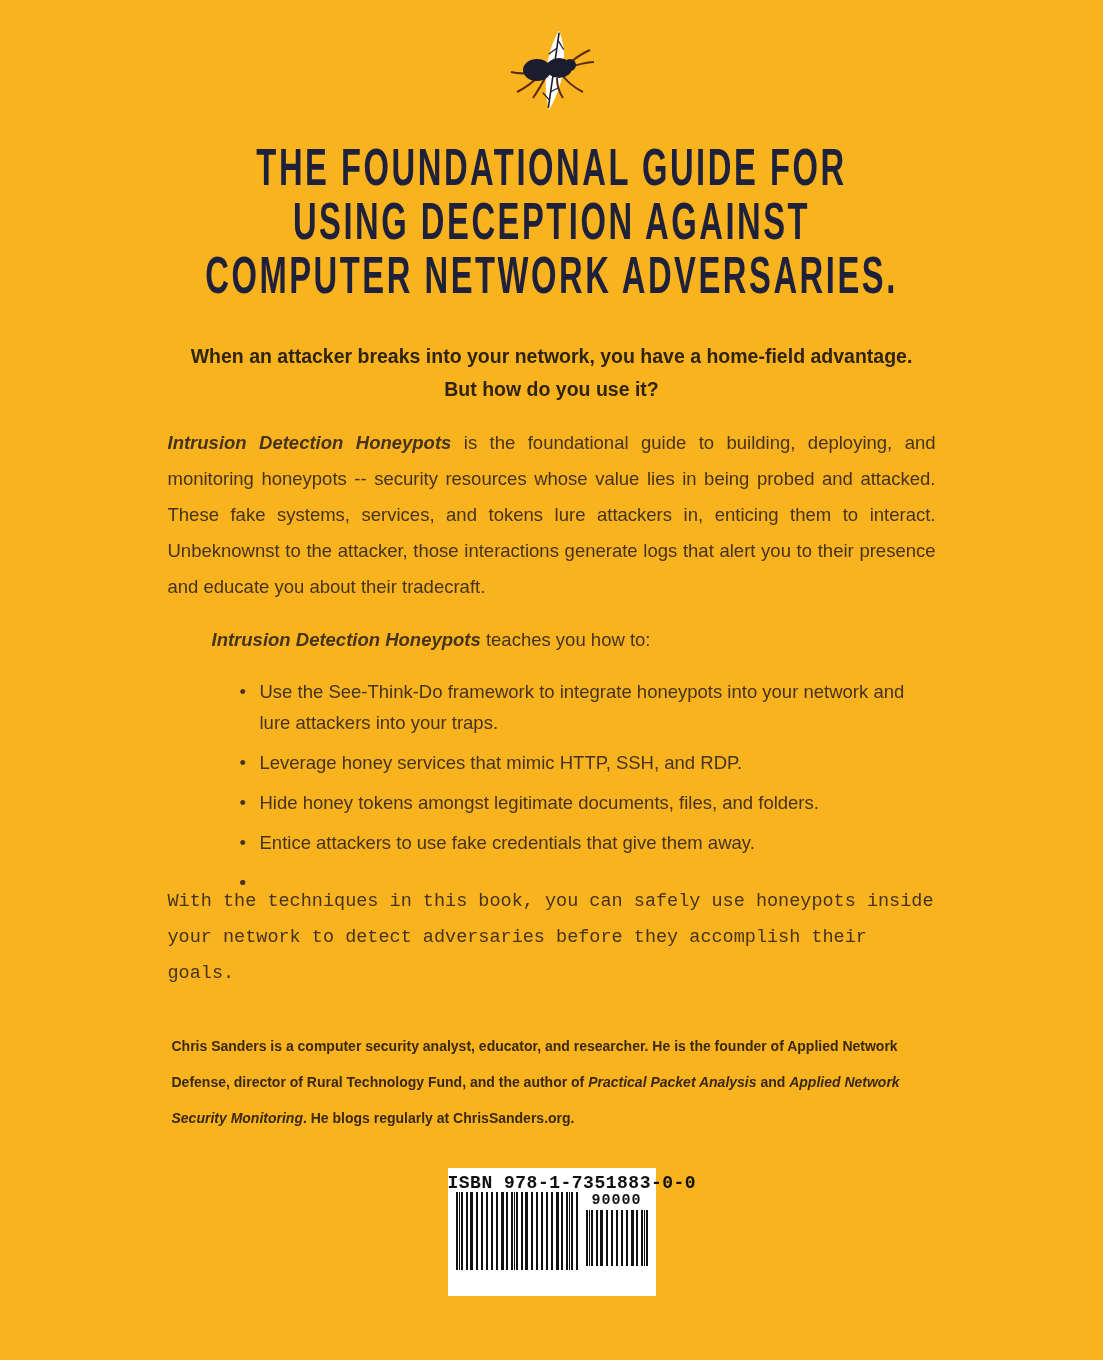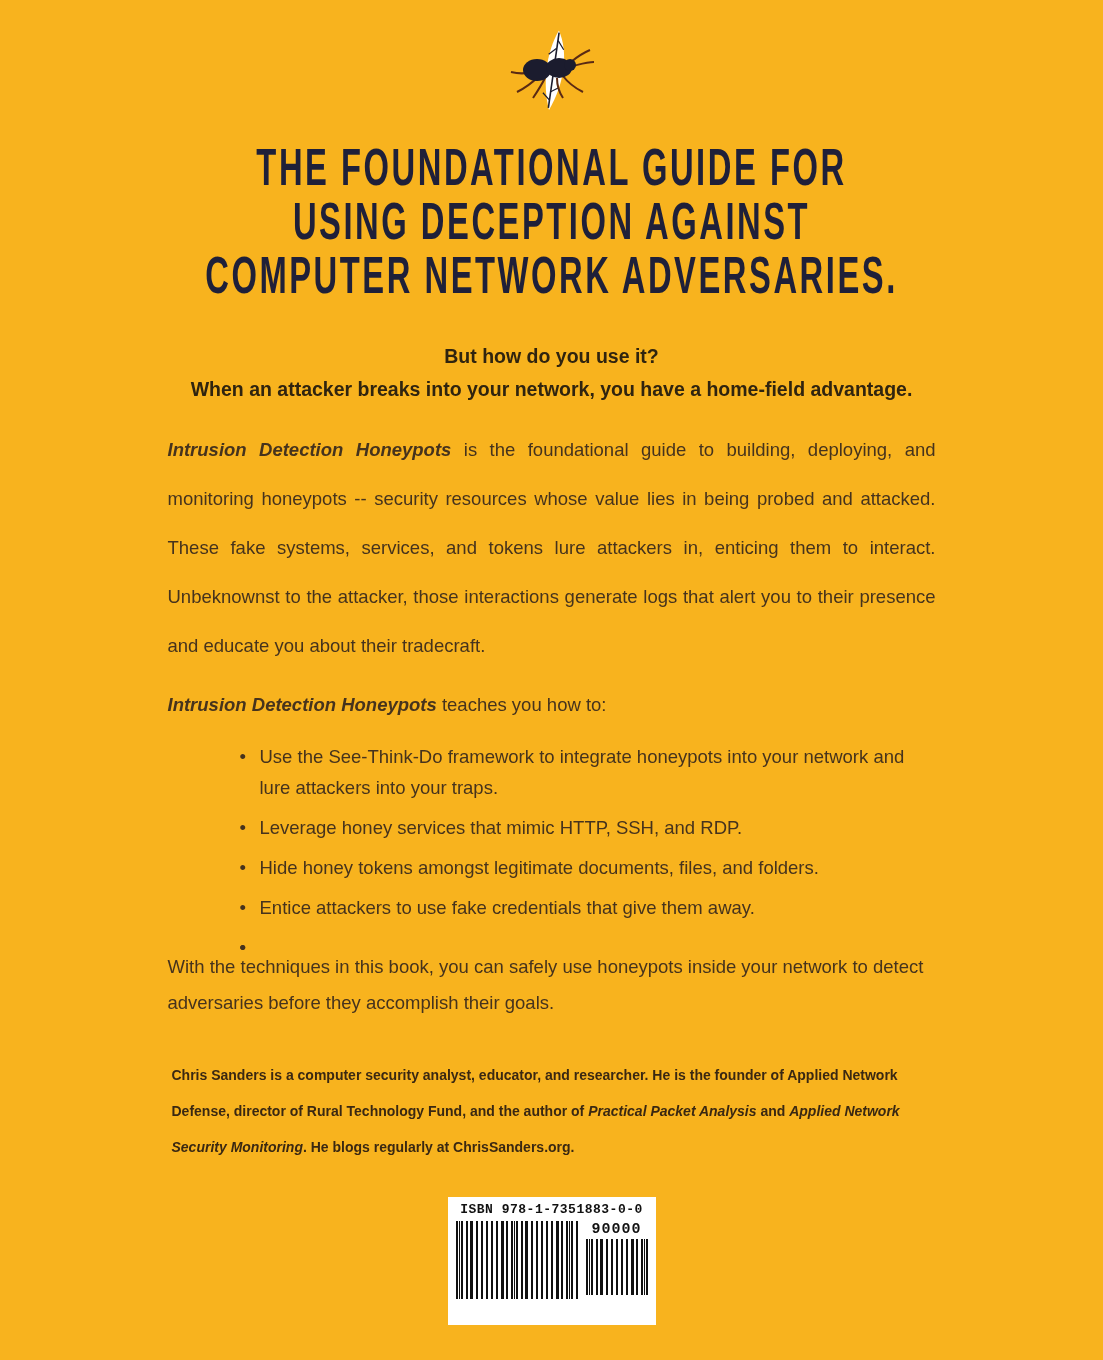--- a/index.html
+++ b/index.html
@@ -16,37 +16,37 @@
   .headline{margin-top:28px;text-align:center;color:#1F2039;}
   .hline{
     font-size:52px;font-weight:700;letter-spacing:4px;line-height:54px;
     transform:scaleX(0.63);transform-origin:50% 50%;white-space:nowrap;
   }
   
   .subhead{margin-top:38px;text-align:center;color:#30240F;font-weight:700;
     font-size:19.5px;line-height:33px;}
   
   .content{width:768px;margin:0 auto;color:#46331D;font-size:18.5px;}
-  .intro{line-height:49px;text-align:justify;}
+  .intro{line-height:36px;text-align:justify;}
   .lead{font-weight:700;font-style:italic;}
-  .teaches{margin-top:16px;line-height:34px;}
+  .teaches{margin-top:16px;line-height:34px;margin-left:44px;}
   .bullets{list-style:none;margin:12px 0 0 0;padding:0 0 0 72px;}
   .bullets li{position:relative;padding-left:20px;line-height:31px;margin-bottom:9px;}
   .bullet-marker{position:absolute;left:0;top:0;}
-  .closing{margin-top:26px;line-height:36px;}
+  .closing{margin-top:26px;line-height:36px;font-family:Liberation Mono, monospace;}
   .bio{margin-top:36px;padding-left:4px;font-weight:700;color:#3A2812;
     font-size:14px;line-height:36px;}
   .ital{font-style:italic;}
   
   .barcode-box{
     width:208px;height:128px;background:#FFFFFF;margin:32px auto 0;
     position:relative;font-family:"Liberation Mono",monospace;color:#111111;
   }
   .isbn-label{position:absolute;top:5px;left:0;right:0;text-align:center;
-    font-size:13px;font-weight:700;letter-spacing:0.5px;white-space:nowrap;}
+    font-size:18px;font-weight:700;letter-spacing:0.5px;white-space:nowrap;}
   .bars{
     background-image:
       repeating-linear-gradient(90deg,#111 0 2px,rgba(0,0,0,0) 2px 5px),
       repeating-linear-gradient(90deg,rgba(0,0,0,0) 0 3px,#111 3px 4px,rgba(0,0,0,0) 4px 11px);
   }
   .main-bars{position:absolute;left:8px;top:24px;width:122px;height:78px;}
   .addon-code{position:absolute;right:8px;top:24px;width:62px;text-align:center;
     font-size:15px;font-weight:700;letter-spacing:1px;}
   .addon-bars{position:absolute;right:8px;top:42px;width:62px;height:56px;}
 </style>
@@ -81,22 +81,22 @@
     </svg>
   </div>
 
   <div class="headline">
     <div class="hline">THE FOUNDATIONAL GUIDE FOR</div>
     <div class="hline">USING DECEPTION AGAINST</div>
     <div class="hline">COMPUTER NETWORK ADVERSARIES.</div>
   </div>
 
   <div class="subhead">
+    <div>When an attacker breaks into your network, you have a home-field advantage.</div>
     <div>But how do you use it?</div>
-    <div>When an attacker breaks into your network, you have a home-field advantage.</div>
   </div>
 
   <div class="content">
 
     <p class="intro"><span class="lead">Intrusion Detection Honeypots</span><span> is the foundational guide to building, deploying, and monitoring honeypots -- security resources whose value lies in being probed and attacked. These fake systems, services, and tokens lure attackers in, enticing them to interact. Unbeknownst to the attacker, those interactions generate logs that alert you to their presence and educate you about their tradecraft.</span></p>
 
     <p class="teaches"><span class="lead">Intrusion Detection Honeypots</span><span> teaches you how to:</span></p>
 
     <ul class="bullets">
       <li>

